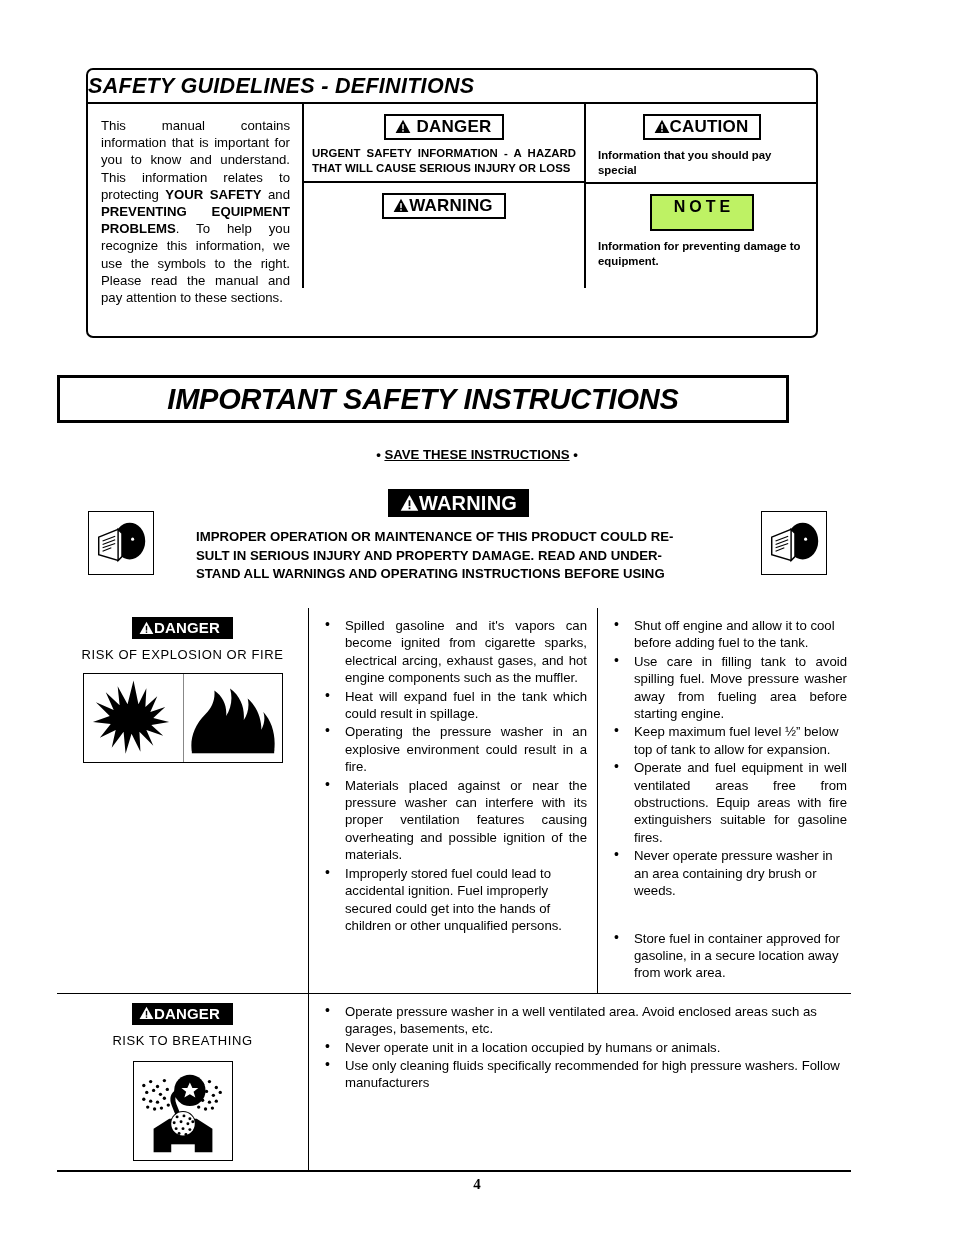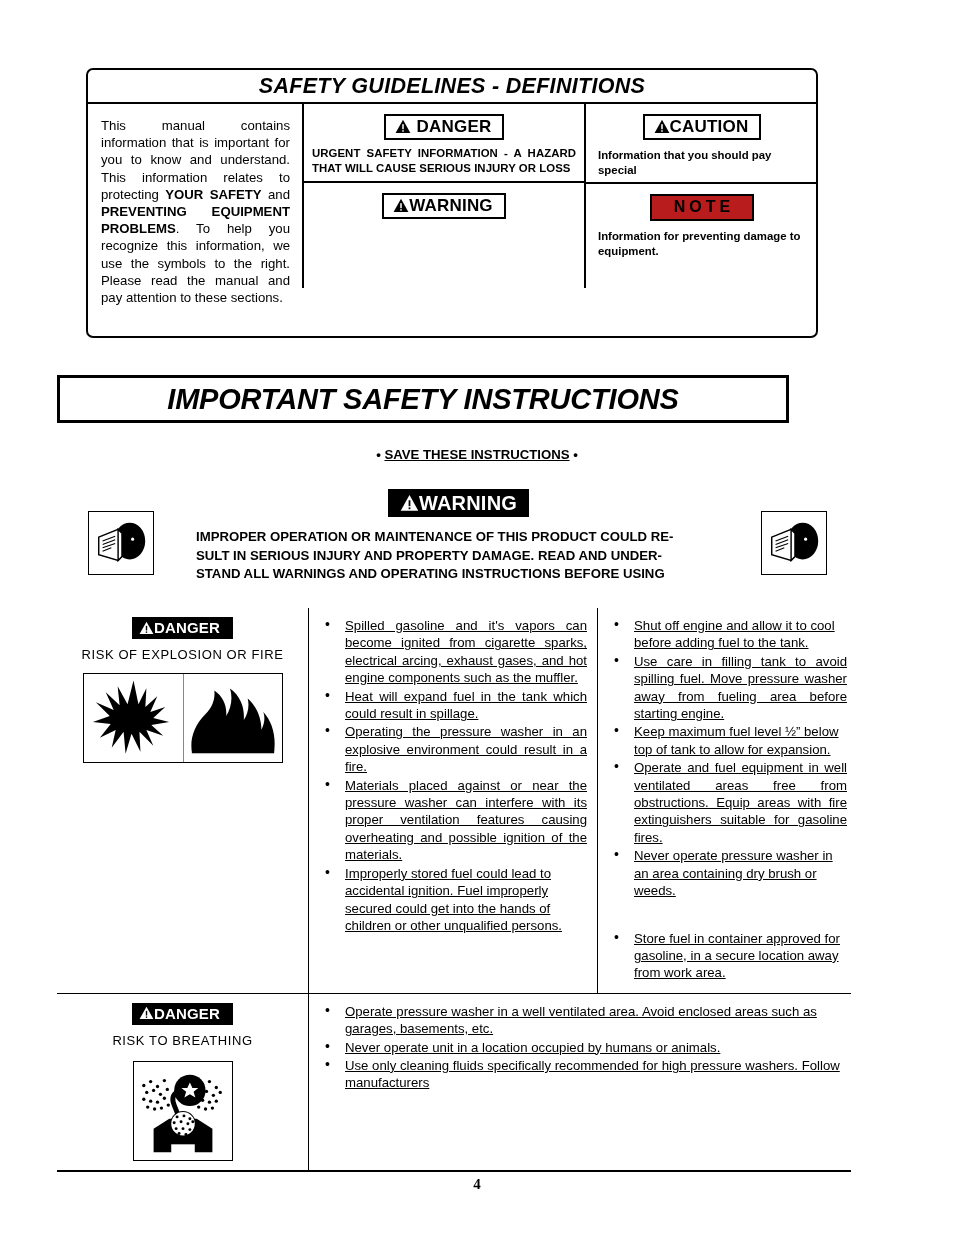--- a/index.html
+++ b/index.html
@@ -25,21 +25,21 @@
     height: 270px;
     border: 2px solid #000;
     border-radius: 7px;
     box-sizing: border-box;
   }
   .guidelines-title {
     height: 32px;
     border-bottom: 2px solid #000;
     display: flex;
     align-items: center;
-    justify-content: center;
+    justify-content: flex-start;
     font-style: italic;
     font-weight: bold;
     font-size: 21.5px;
     letter-spacing: 0.3px;
   }
   .guidelines-body {
     display: flex;
     height: 184px;
   }
   .g-col-left {
@@ -100,26 +100,26 @@
     font-size: 17px;
     letter-spacing: 0.2px;
     line-height: 1;
   }
   .badge-row { text-align: center; }
   .badge-note {
     display: inline-flex;
     align-items: center;
     justify-content: center;
     border: 2.5px solid #000;
-    background: #b91c1c;
+    background: #bef264;
     color: #000;
     font-weight: bold;
     font-size: 16px;
     letter-spacing: 4px;
-    padding: 3px 18px 4px 22px;
+    padding: 3px 18px 14px 22px;
     line-height: 1;
   }
   
   .badge-filled {
     display: inline-flex;
     align-items: center;
     justify-content: center;
     background: #000;
     color: #fff;
     font-weight: bold;
@@ -233,21 +233,20 @@
   }
 
   ul.haz-list { list-style: none; margin: 0; padding: 0; }
   ul.haz-list li {
     position: relative;
     padding-left: 24px;
     font-size: 13.2px;
     line-height: 17.4px;
     margin-bottom: 1px;
     text-align: justify;
-    text-decoration: underline;
   }
   ul.haz-list li.nj { text-align: left; }
   ul.haz-list li:before {
     content: "\2022";
     position: absolute;
     left: 4px;
     top: -1px;
     font-size: 14px;
   }
   ul.haz-list li.spacer { height: 28px; padding: 0; }

